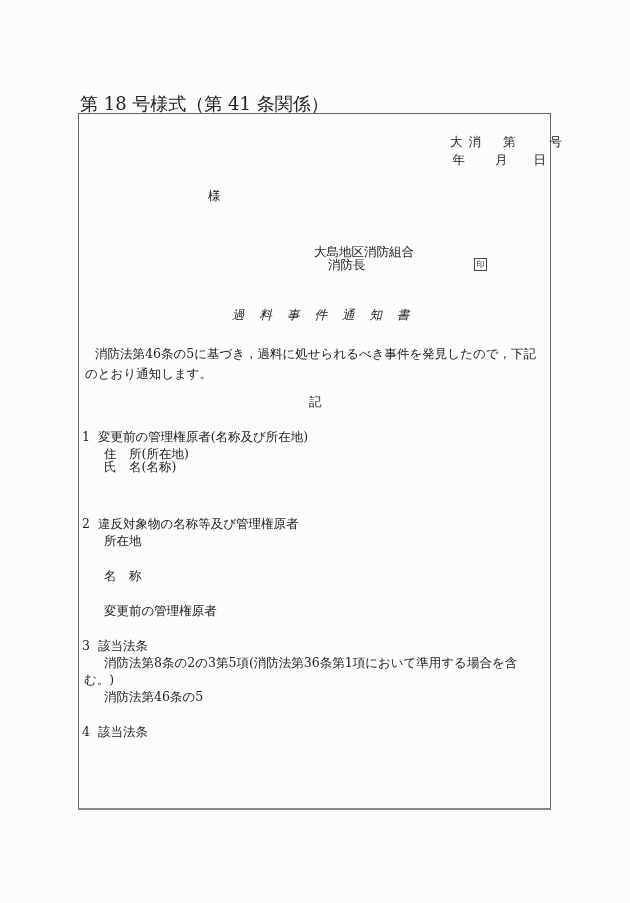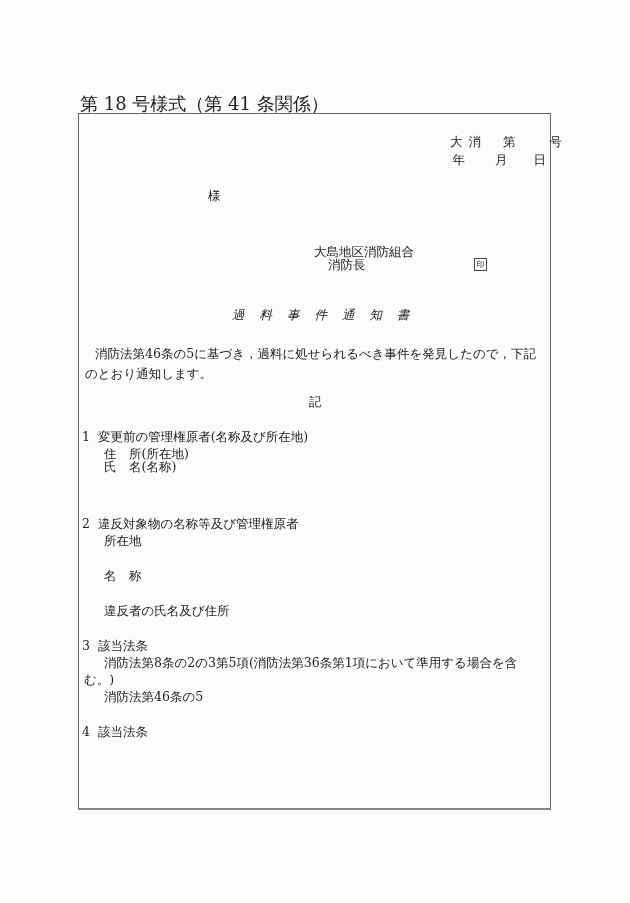--- a/index.html
+++ b/index.html
@@ -68,20 +68,20 @@
 
 <div class="abs ki">記</div>
 
 <div class="abs item" style="top:429px"><span>1</span>&nbsp;&nbsp;<span>変更前の管理権原者(名称及び所在地)</span></div>
 <div class="abs sub" style="top:446px">住　所(所在地)</div>
 <div class="abs sub" style="top:459px">氏　名(名称)</div>
 
 <div class="abs item" style="top:516px"><span>2</span>&nbsp;&nbsp;<span>違反対象物の名称等及び管理権原者</span></div>
 <div class="abs sub" style="top:533px">所在地</div>
 <div class="abs sub" style="top:568px">名　称</div>
-<div class="abs sub" style="top:603px">違反者の氏名及び住所</div>
+<div class="abs sub" style="top:603px">変更前の管理権原者</div>
 
 <div class="abs item" style="top:638px"><span>3</span>&nbsp;&nbsp;<span>該当法条</span></div>
 <div class="abs sub" style="top:655px">消防法第8条の2の3第5項(消防法第36条第1項において準用する場合を含</div>
 <div class="abs" style="left:84px; top:672px">む。)</div>
 <div class="abs sub" style="top:689px">消防法第46条の5</div>
 
 <div class="abs item" style="top:724px"><span>4</span>&nbsp;&nbsp;<span>該当法条</span></div>
 
 </body></html>

